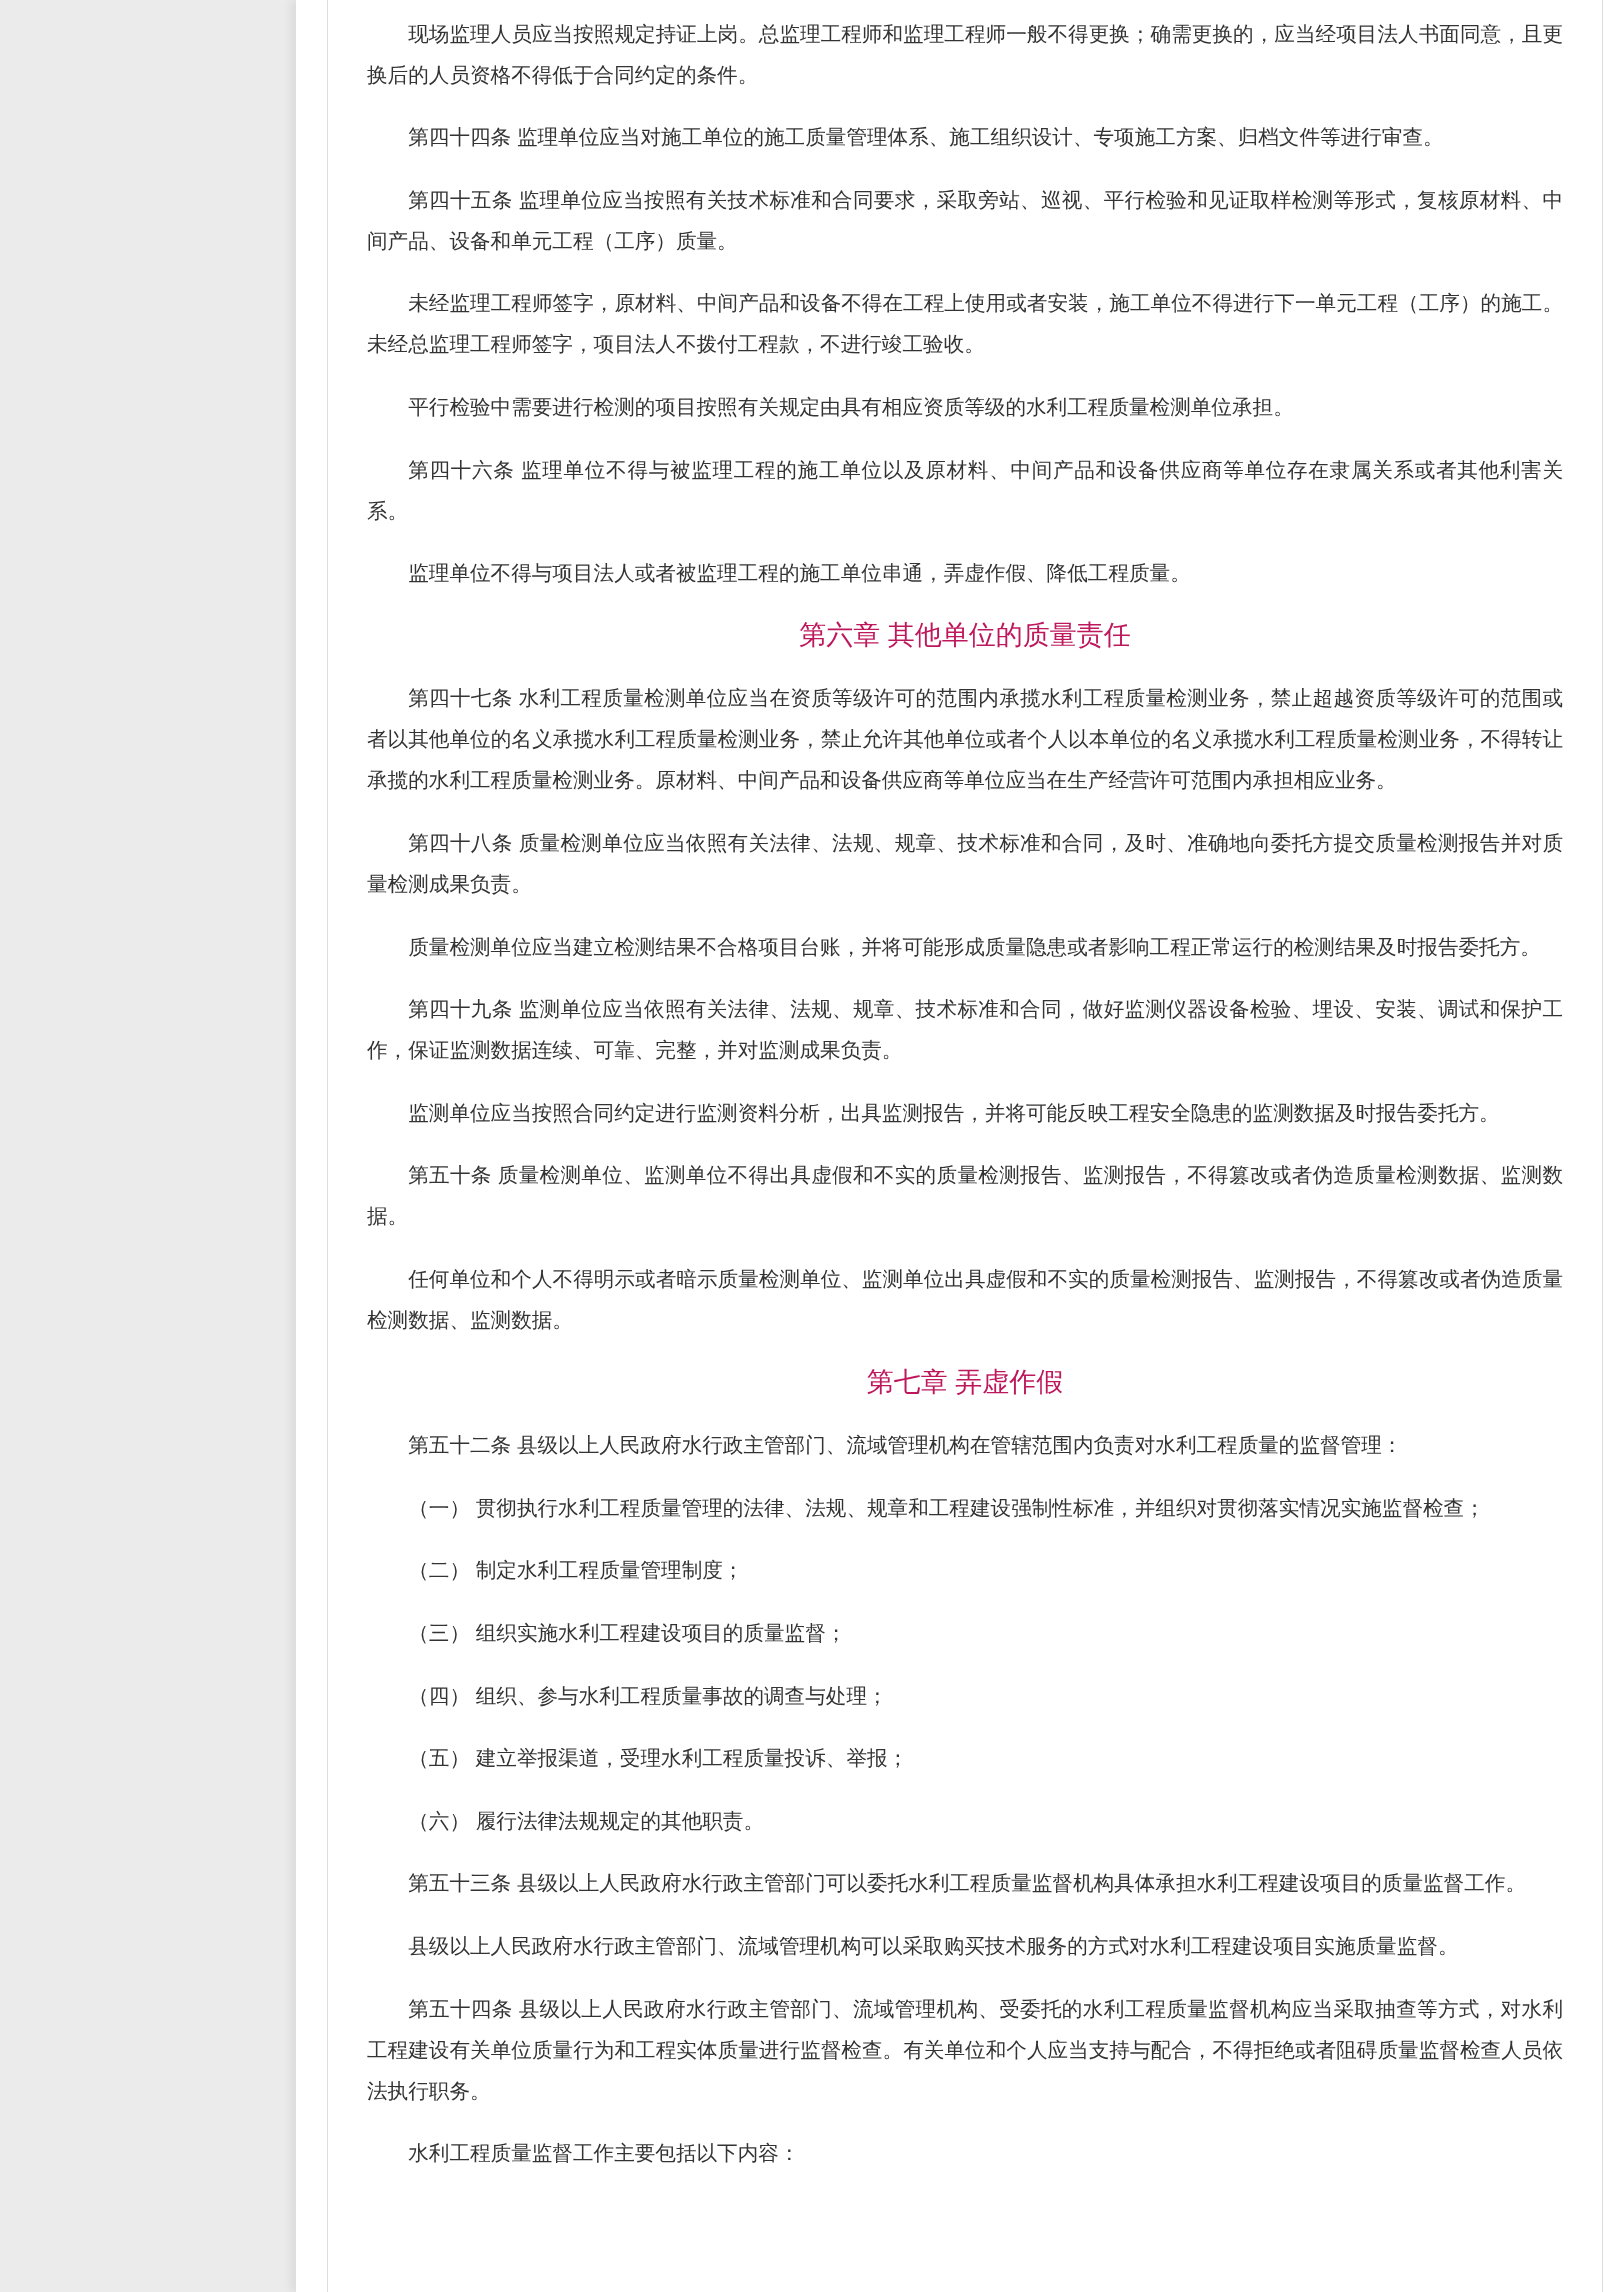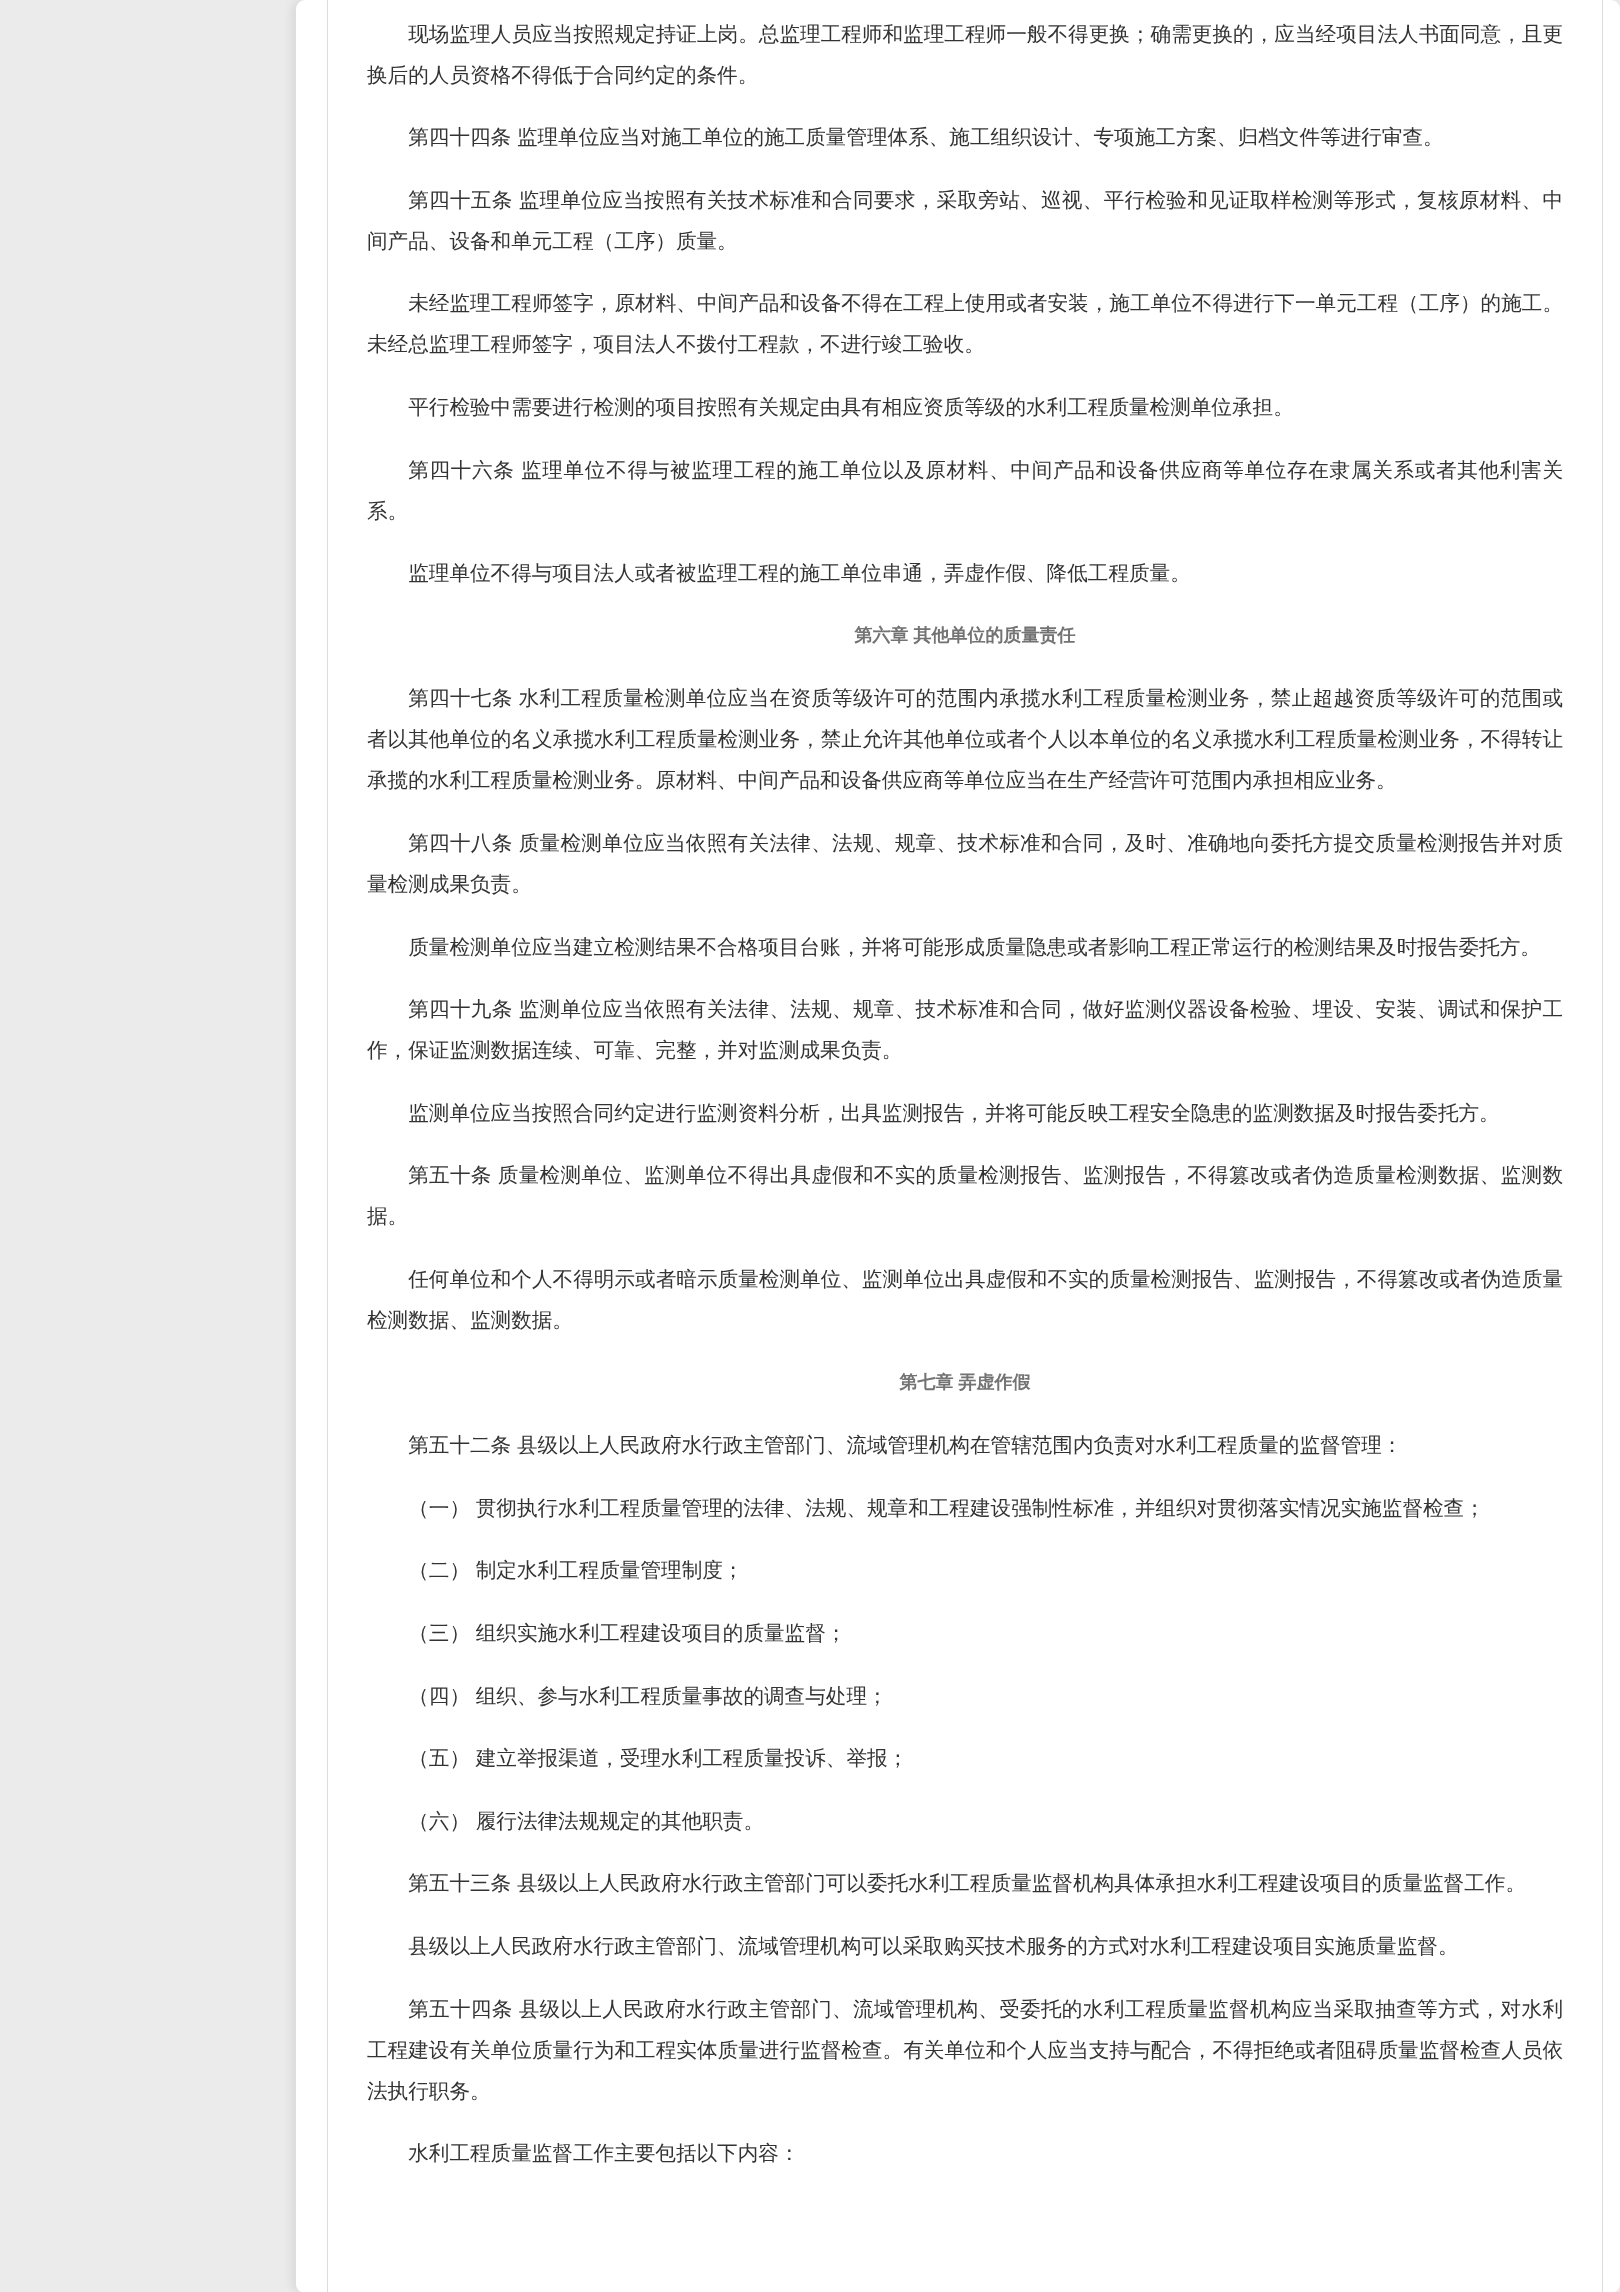--- a/index.html
+++ b/index.html
@@ -15,21 +15,20 @@
     font-family: "Liberation Sans", sans-serif;
   }
   .content-card {
     position: absolute;
     left: 296px;
     top: 0;
     width: 1324px;
     height: 2293px;
     background: #ffffff;
     box-shadow: -4.9px 0 9.8px rgba(0,0,0,0.07);
-    border-radius: 9px;
   }
   .doc-page {
     position: absolute;
     left: 31px;
     top: 0;
     box-sizing: border-box;
     width: 1276px;
     min-height: 2293px;
     background: #ffffff;
     border-left: 1px solid #dcdcdc;
@@ -40,24 +39,24 @@
     margin: 0 0 21.6px 0;
     font-size: 20.6px;
     line-height: 41px;
     color: #333333;
     text-align: justify;
     text-indent: 2em;
     word-break: break-all;
   }
   .chapter-heading {
     margin: 0 0 21.6px 0;
-    font-size: 18px;
+    font-size: 27px;
     line-height: 41px;
-    color: #737373;
-    font-weight: bold;
+    color: #be185d;
+    font-weight: normal;
     text-align: center;
     text-indent: 0;
   }
 </style>
 </head>
 <body>
 
 <div class="page-canvas">
   <div class="content-card">
     <div class="doc-page">

